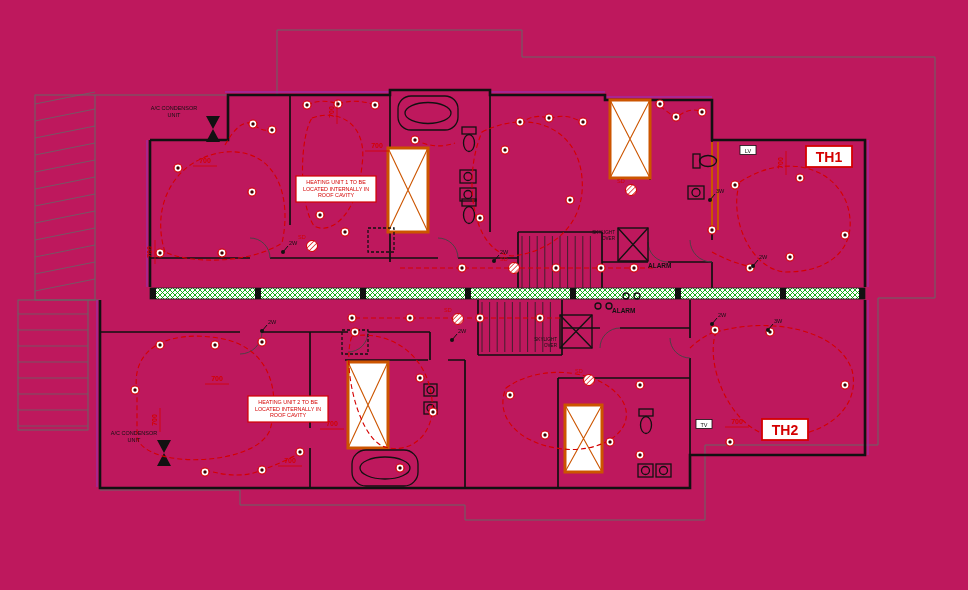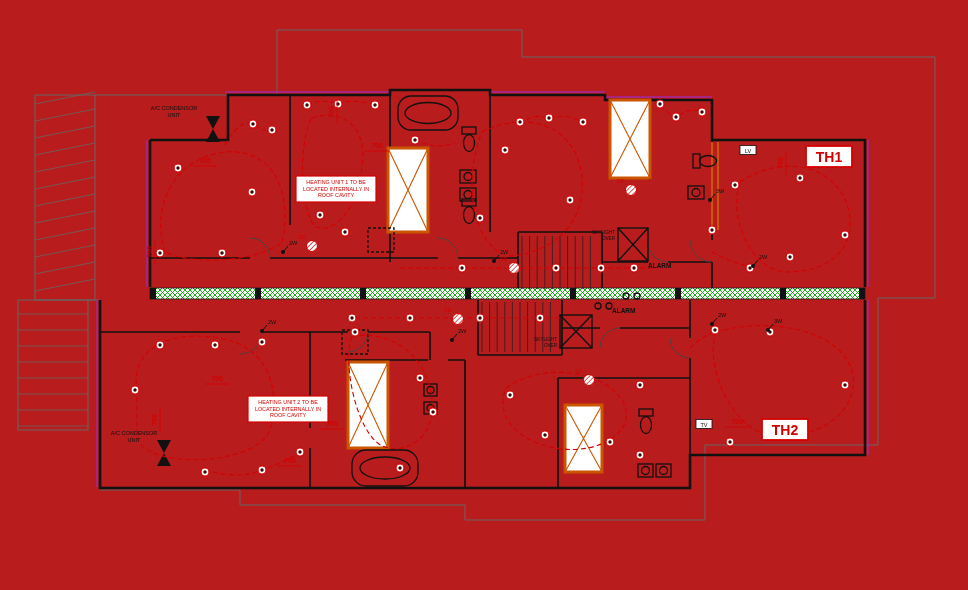--- a/index.html
+++ b/index.html
@@ -1,16 +1,16 @@
 <!DOCTYPE html>
 <html><head>
 <meta charset="utf-8">
 <style>
   html,body{margin:0;padding:0;background:#ffffff;}
-  #stage{position:relative;width:968px;height:590px;background:#b91c1c;overflow:hidden;}
+  #stage{position:relative;width:968px;height:590px;background:#be185d;overflow:hidden;}
   svg{font-family:"Liberation Sans",sans-serif;}
   text{user-select:none;}
 </style>
 </head>
 <body>
 
 <div id="stage">
 <svg id="plan" width="968" height="590" viewBox="0 0 968 590">
   <defs>
     <pattern id="sdHatch" width="3.5" height="3.5" patternUnits="userSpaceOnUse" patternTransform="rotate(45)">

